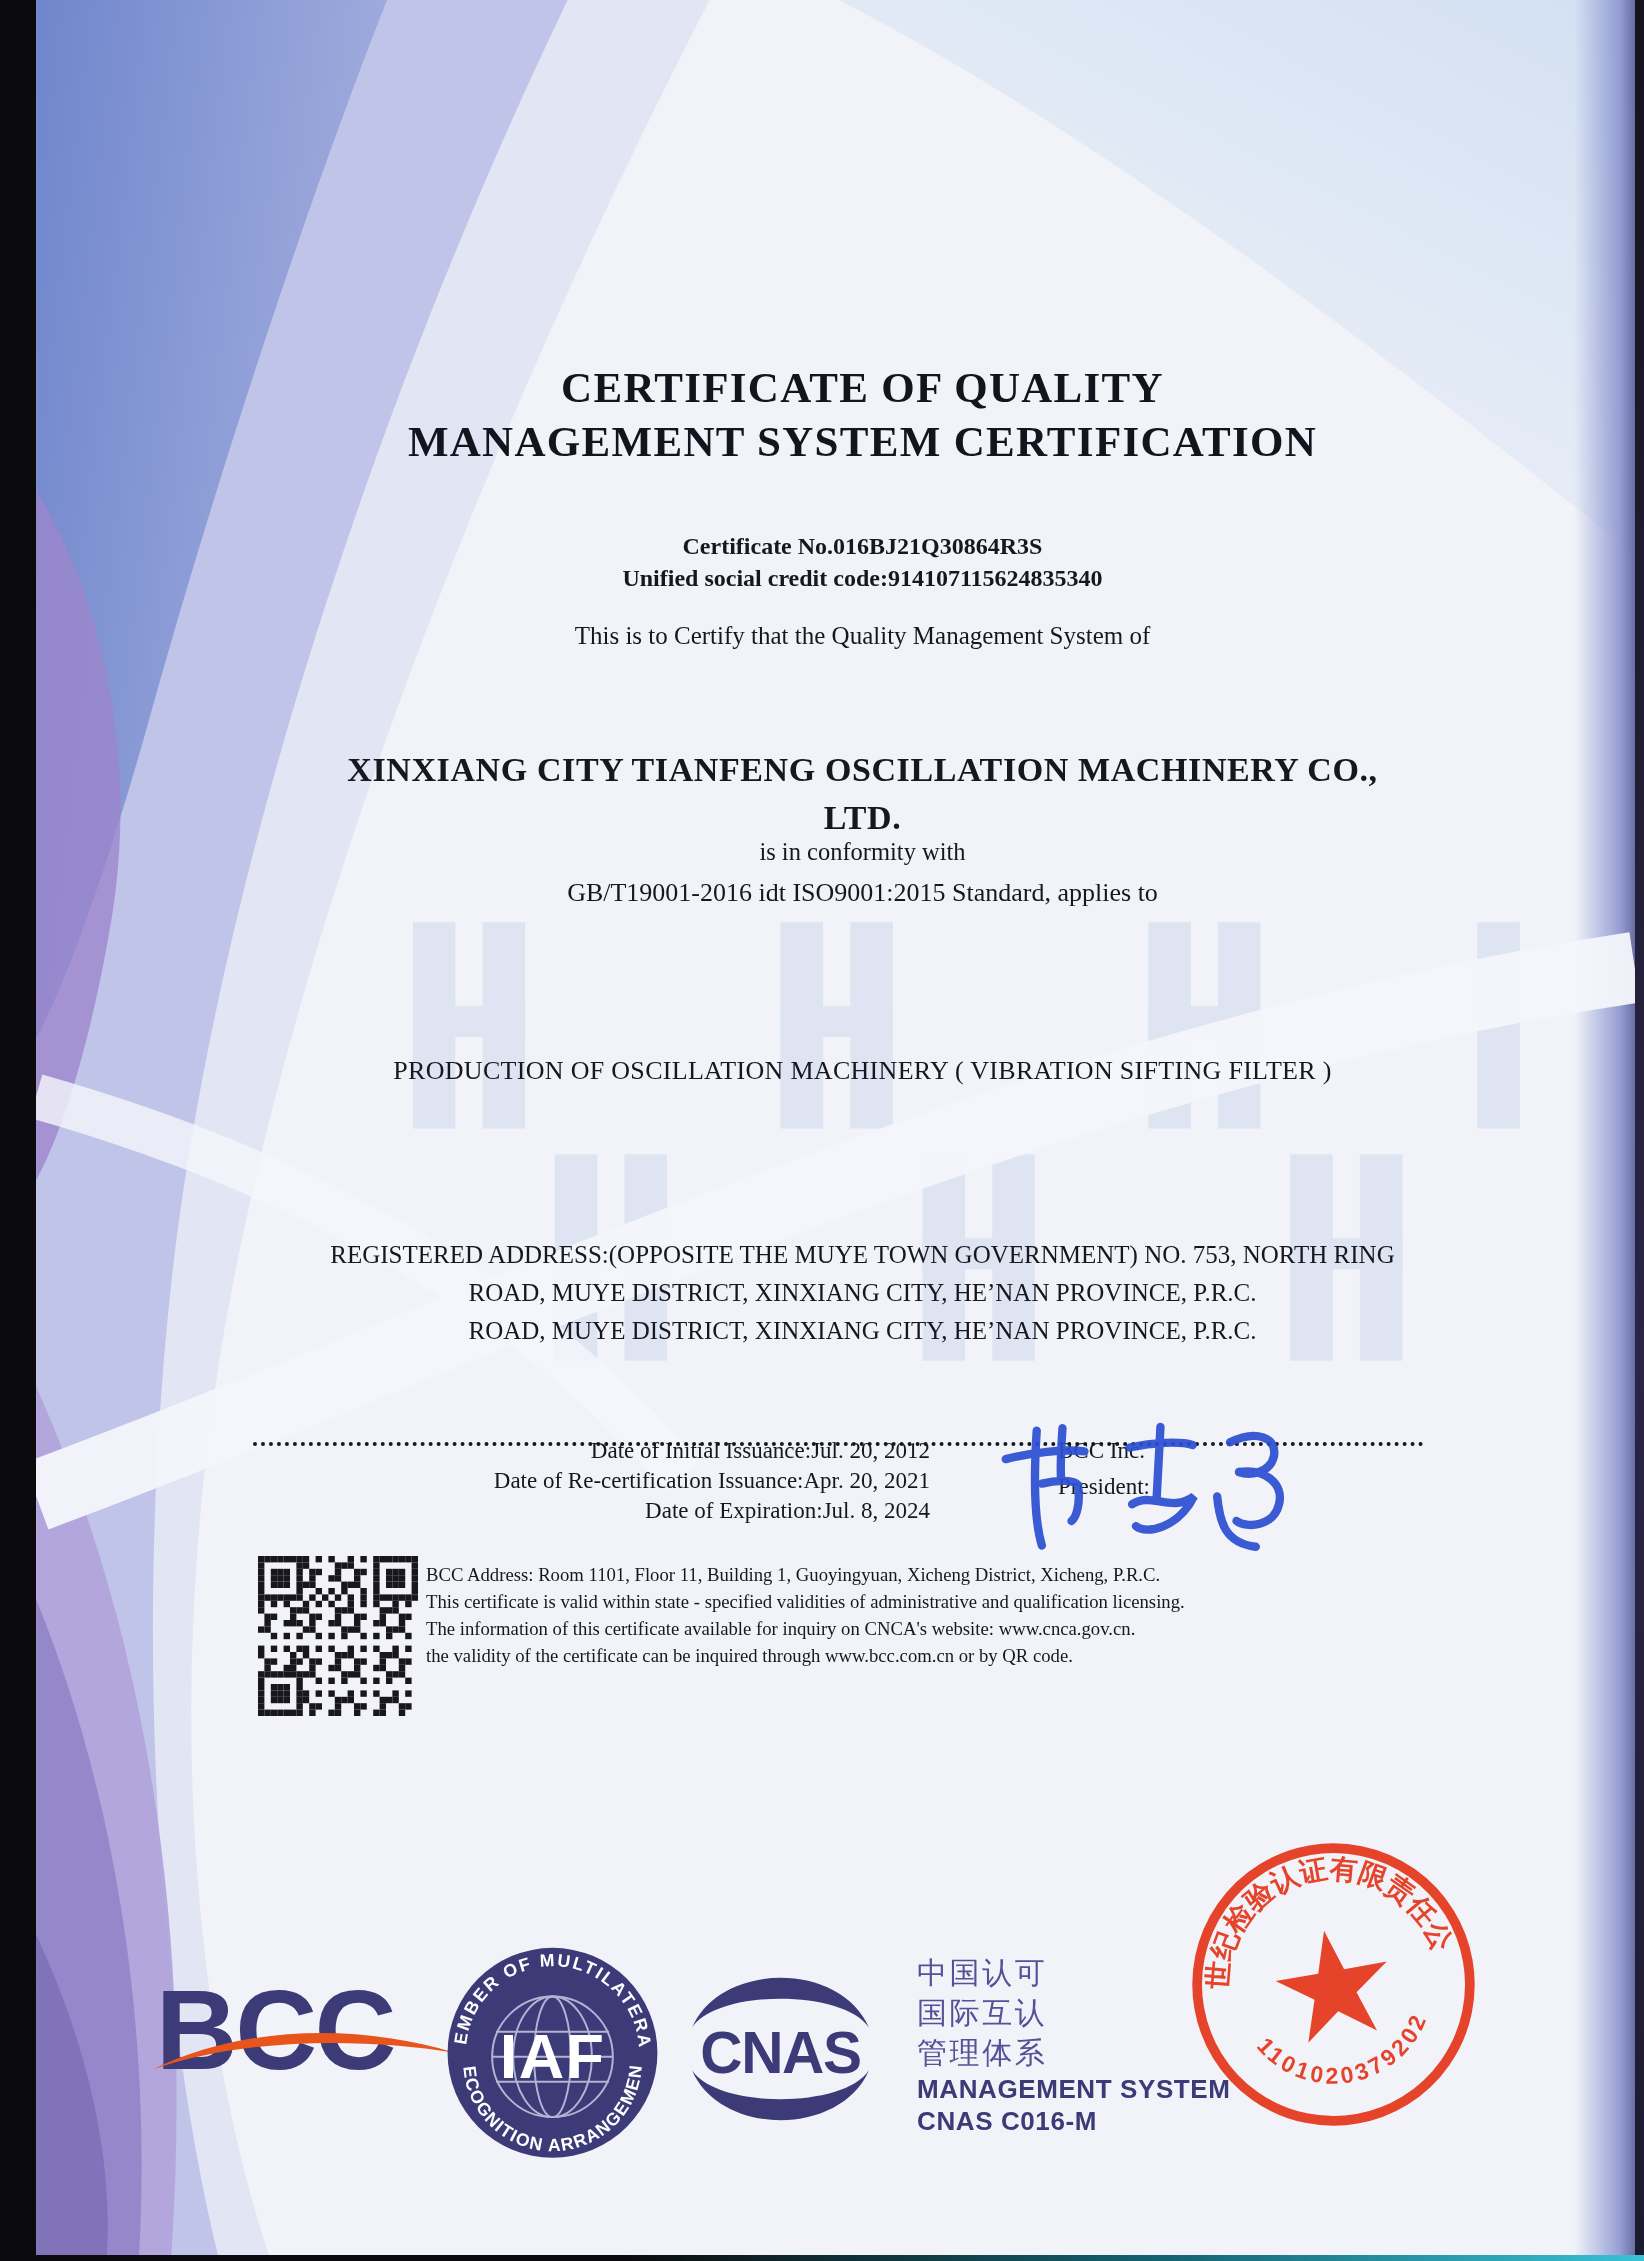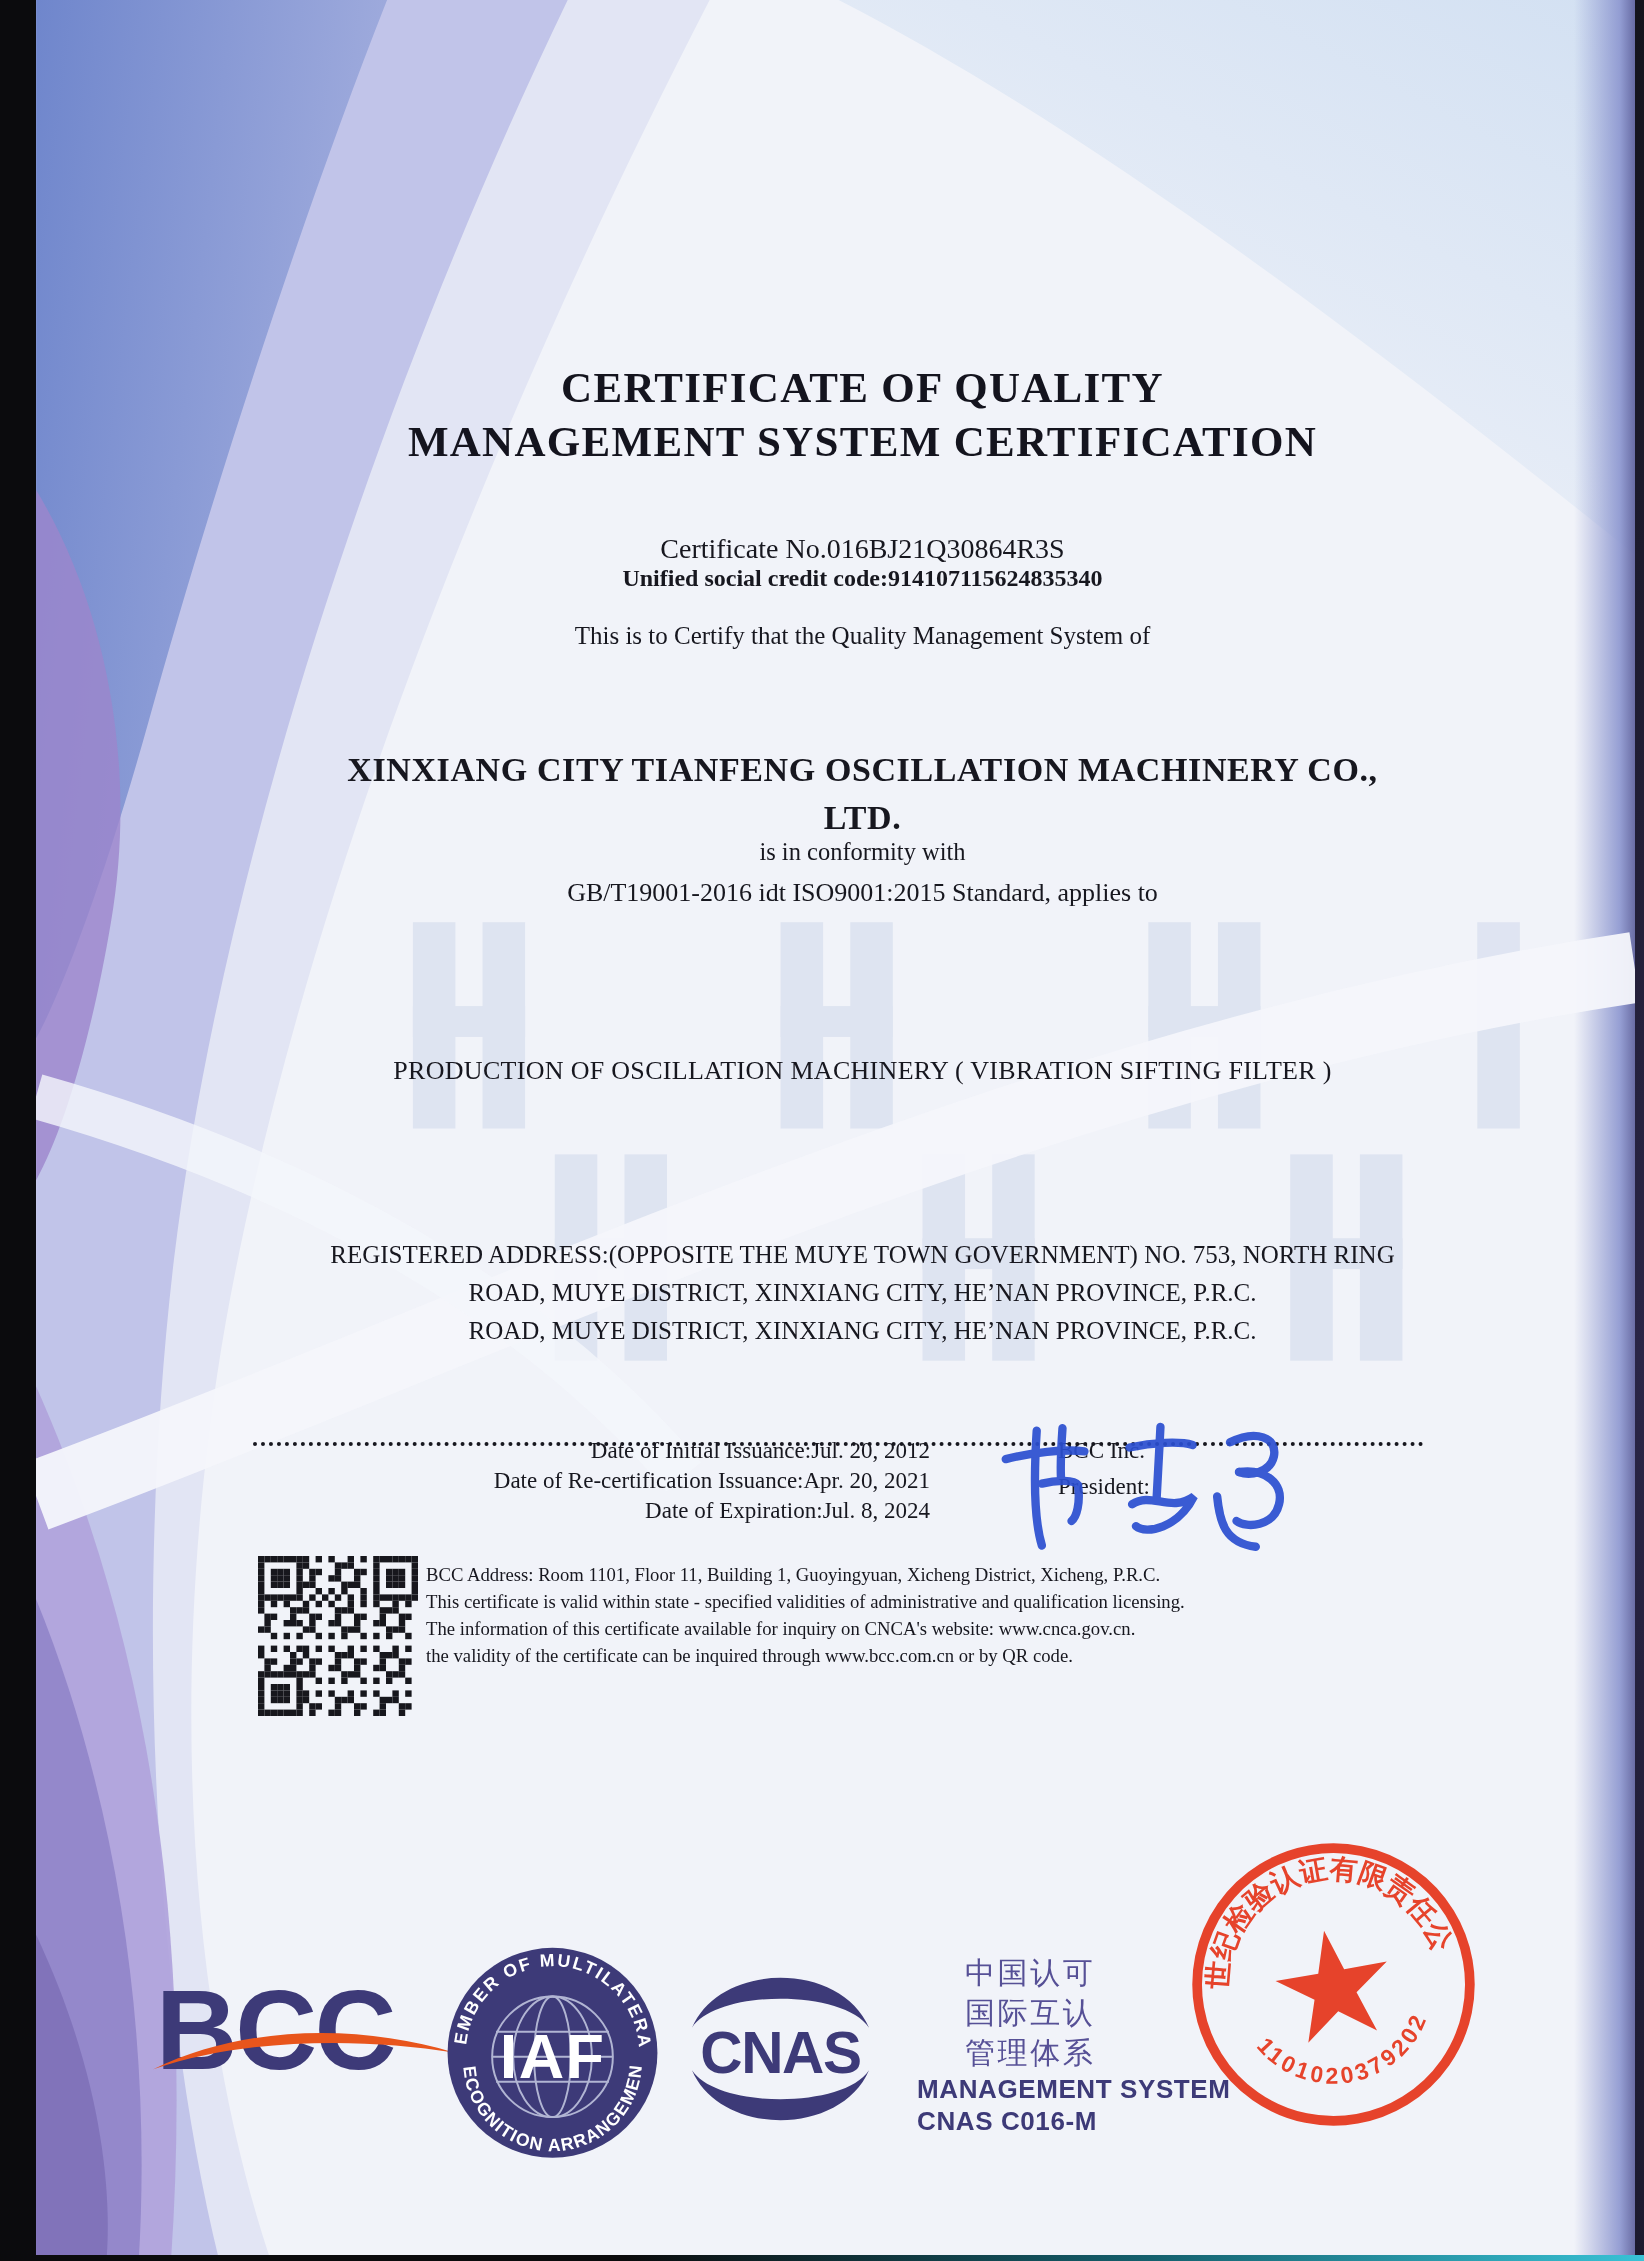--- a/index.html
+++ b/index.html
@@ -10,37 +10,37 @@
     color:#17171f;
   }
   #bg{position:absolute;left:0;top:0;width:100%;height:100%;z-index:0;}
   .edge-left{position:absolute;left:0;top:0;width:36px;height:100%;background:#0b0b0d;z-index:4;}
   .edge-bottom{position:absolute;left:0;bottom:0;width:100%;height:6.4px;z-index:5;
     background:linear-gradient(to right,#0b0b0d 0%,#0b0b0d 38%,#14606e 70%,#38c2d6 100%);}
   .edge-right{position:absolute;right:0;top:0;width:9.7px;height:100%;z-index:5;
     background:linear-gradient(to bottom,#14141c,#2a2546 60%,#1c1a2e);}
   .txt{position:absolute;left:109px;width:1507px;text-align:center;z-index:2;}
   .title{top:361px;font-size:43px;line-height:54px;font-weight:bold;letter-spacing:1.3px;color:#14141e;}
-  .certno{top:533px;font-size:28px;font-weight:normal;}
+  .certno{top:533px;font-size:24px;font-weight:bold;}
   .credit{top:565px;font-size:24px;font-weight:bold;}
   .intro{top:622px;font-size:25px;}
   .company{top:698px;font-size:34px;line-height:48px;font-weight:bold;letter-spacing:0.6px;margin-top:48px;}
   .conformity{top:838px;font-size:24.5px;}
   .standard{top:878px;font-size:26px;}
   .scope{top:1056px;font-size:26px;letter-spacing:0.3px;}
   .addresses{top:1236px;font-size:25px;line-height:38px;}
   .dotline{position:absolute;left:253px;top:1442px;width:1171px;height:0;
     border-top:4.5px dotted #17171f;z-index:2;}
   .dates{position:absolute;left:186px;top:1436px;width:744px;text-align:right;
     font-size:23px;line-height:30px;z-index:2;}
   .issuer{position:absolute;left:1058px;top:1433px;font-size:23px;line-height:36px;z-index:2;}
   .fineprint{position:absolute;left:426px;top:1561px;width:851px;font-size:18.7px;line-height:27px;z-index:2;}
   .svg-abs{position:absolute;z-index:2;}
   .cn-block{position:absolute;left:917px;top:1953px;z-index:2;font-family:"Liberation Sans",sans-serif;}
-  .cn-line{font-size:30px;line-height:40px;color:#565096;letter-spacing:2.6px;margin-left:48px;}
+  .cn-line{font-size:30px;line-height:40px;color:#565096;letter-spacing:2.6px;}
   .cn-en{font-size:26px;line-height:32px;font-weight:bold;color:#3d3a78;letter-spacing:0.6px;}
   .seal-svg{position:absolute;left:1182px;top:1833px;width:303px;height:303px;z-index:3;}
   .sig-svg{position:absolute;left:980px;top:1419px;width:348px;height:155px;z-index:3;}
 </style>
 </head>
 <body>
 
 <div id="page">
 
   <svg id="bg" viewBox="0 0 2550 3506" preserveAspectRatio="none">

